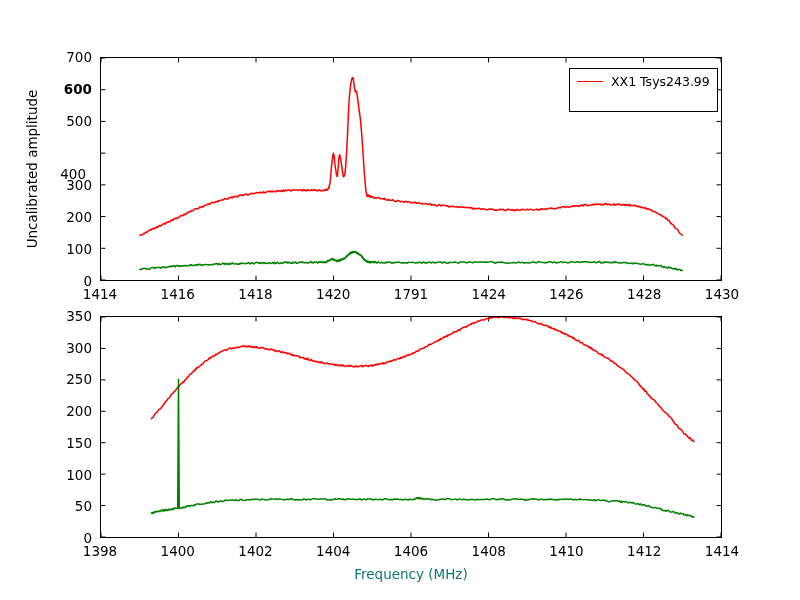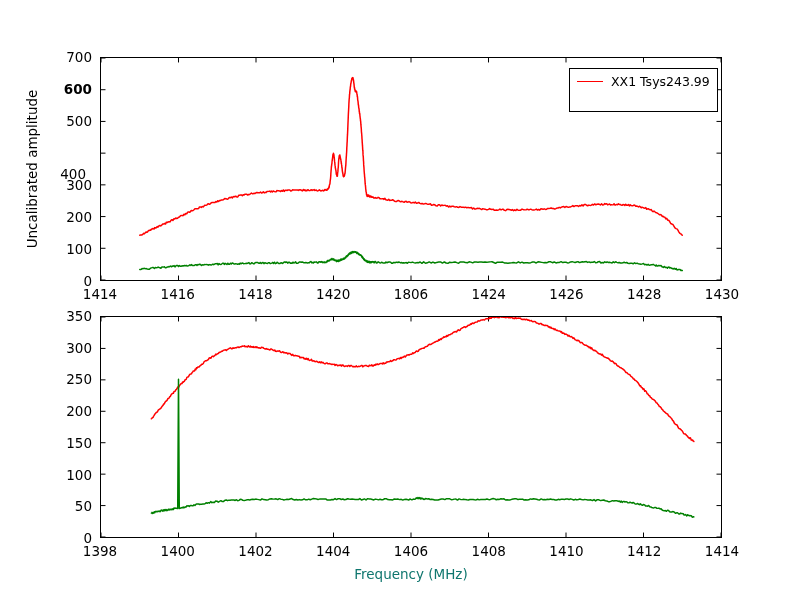--- a/index.html
+++ b/index.html
@@ -226,21 +226,21 @@
       <div class="ticklabel ytick" style="left: 34px; width: 58px; top: 217px;">200</div>
       <div class="ticklabel ytick" style="left: 34px; width: 58px; top: 185px;">300</div>
       <div class="ticklabel ytick" style="left: 28px; width: 58px; top: 153px; margin-top: 21px;">400</div>
       <div class="ticklabel ytick" style="left: 34px; width: 58px; top: 121px;">500</div>
       <div class="ticklabel ytick" style="left: 34px; width: 58px; top: 89px; font-weight: bold;">600</div>
       <div class="ticklabel ytick" style="left: 34px; width: 58px; top: 57px;">700</div>
       <div class="ticklabel xtick" style="left: 100px; top: 286px;">1414</div>
       <div class="ticklabel xtick" style="left: 177.75px; top: 286px;">1416</div>
       <div class="ticklabel xtick" style="left: 255.5px; top: 286px;">1418</div>
       <div class="ticklabel xtick" style="left: 333.25px; top: 286px;">1420</div>
-      <div class="ticklabel xtick" style="left: 411px; top: 286px;">1806</div>
+      <div class="ticklabel xtick" style="left: 411px; top: 286px;">1791</div>
       <div class="ticklabel xtick" style="left: 488.75px; top: 286px;">1424</div>
       <div class="ticklabel xtick" style="left: 566.5px; top: 286px;">1426</div>
       <div class="ticklabel xtick" style="left: 644.25px; top: 286px;">1428</div>
       <div class="ticklabel xtick" style="left: 722px; top: 286px;">1430</div>
       <div class="ticklabel ytick" style="left: 34px; width: 58px; top: 538px;">0</div>
       <div class="ticklabel ytick" style="left: 34px; width: 58px; top: 506.286px;">50</div>
       <div class="ticklabel ytick" style="left: 34px; width: 58px; top: 474.571px;">100</div>
       <div class="ticklabel ytick" style="left: 34px; width: 58px; top: 442.857px;">150</div>
       <div class="ticklabel ytick" style="left: 34px; width: 58px; top: 411.143px;">200</div>
       <div class="ticklabel ytick" style="left: 34px; width: 58px; top: 379.429px;">250</div>

